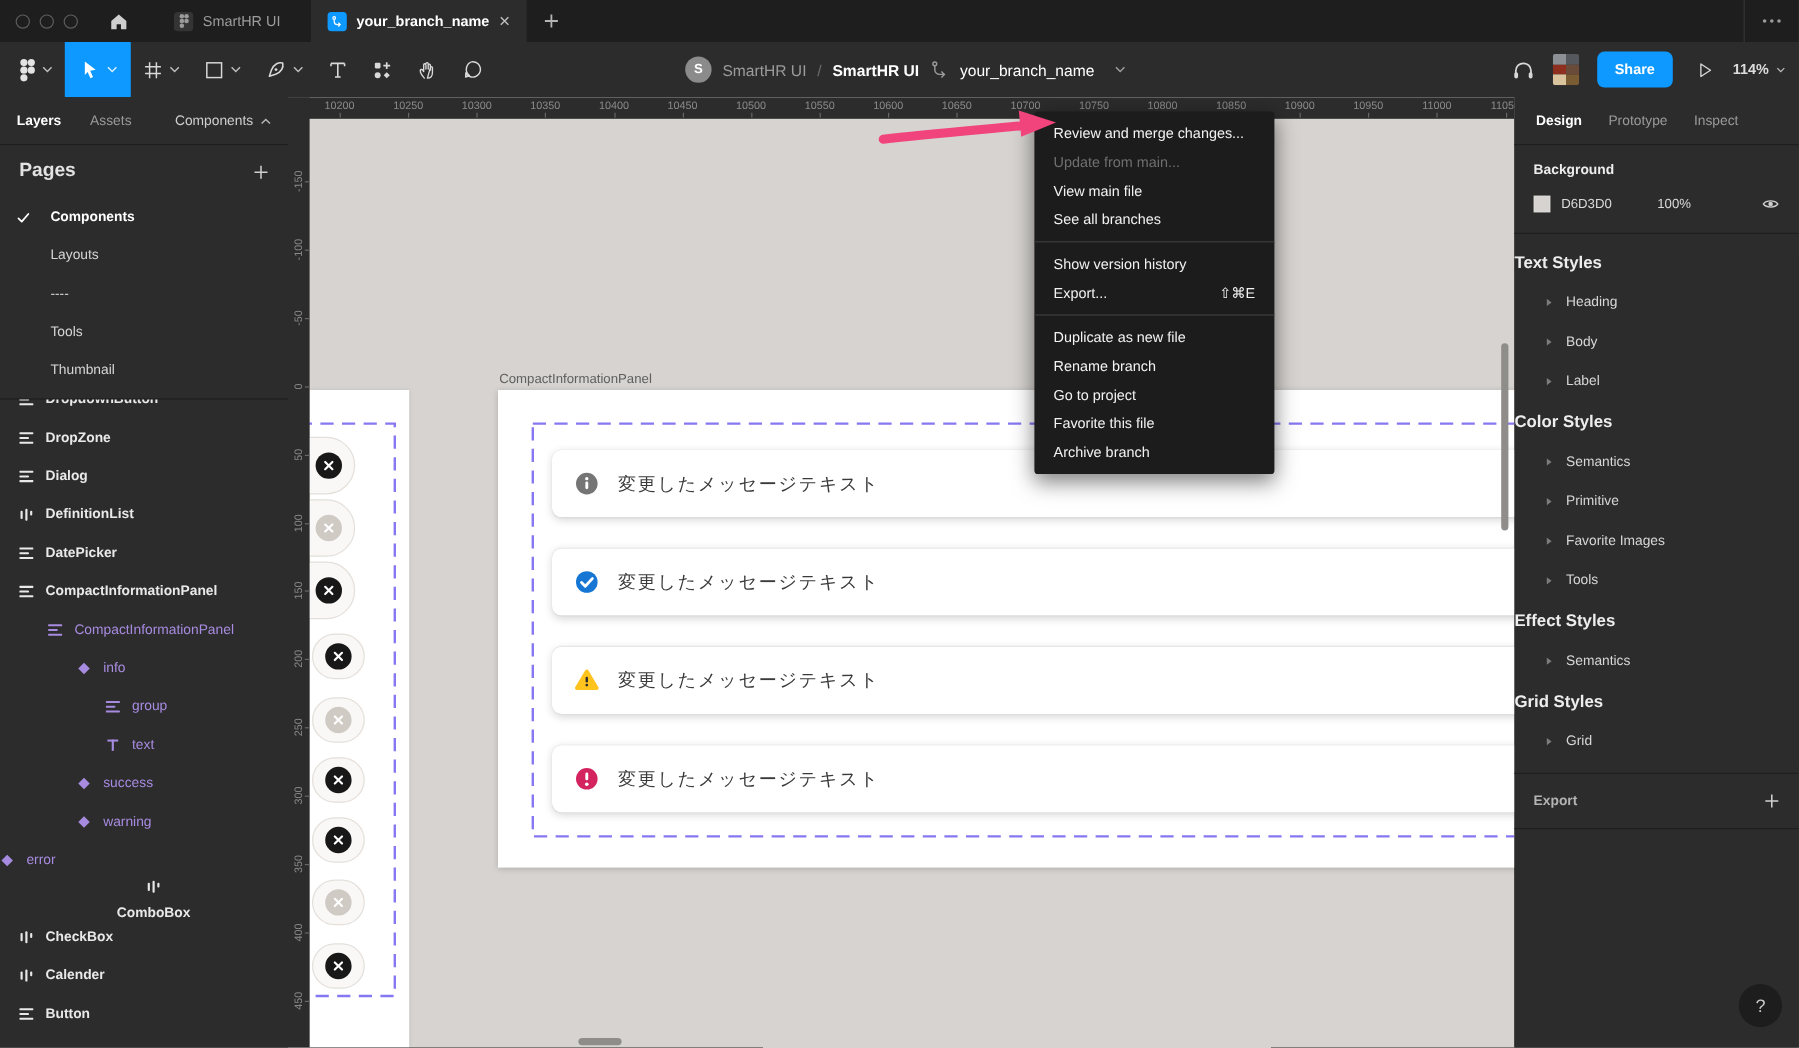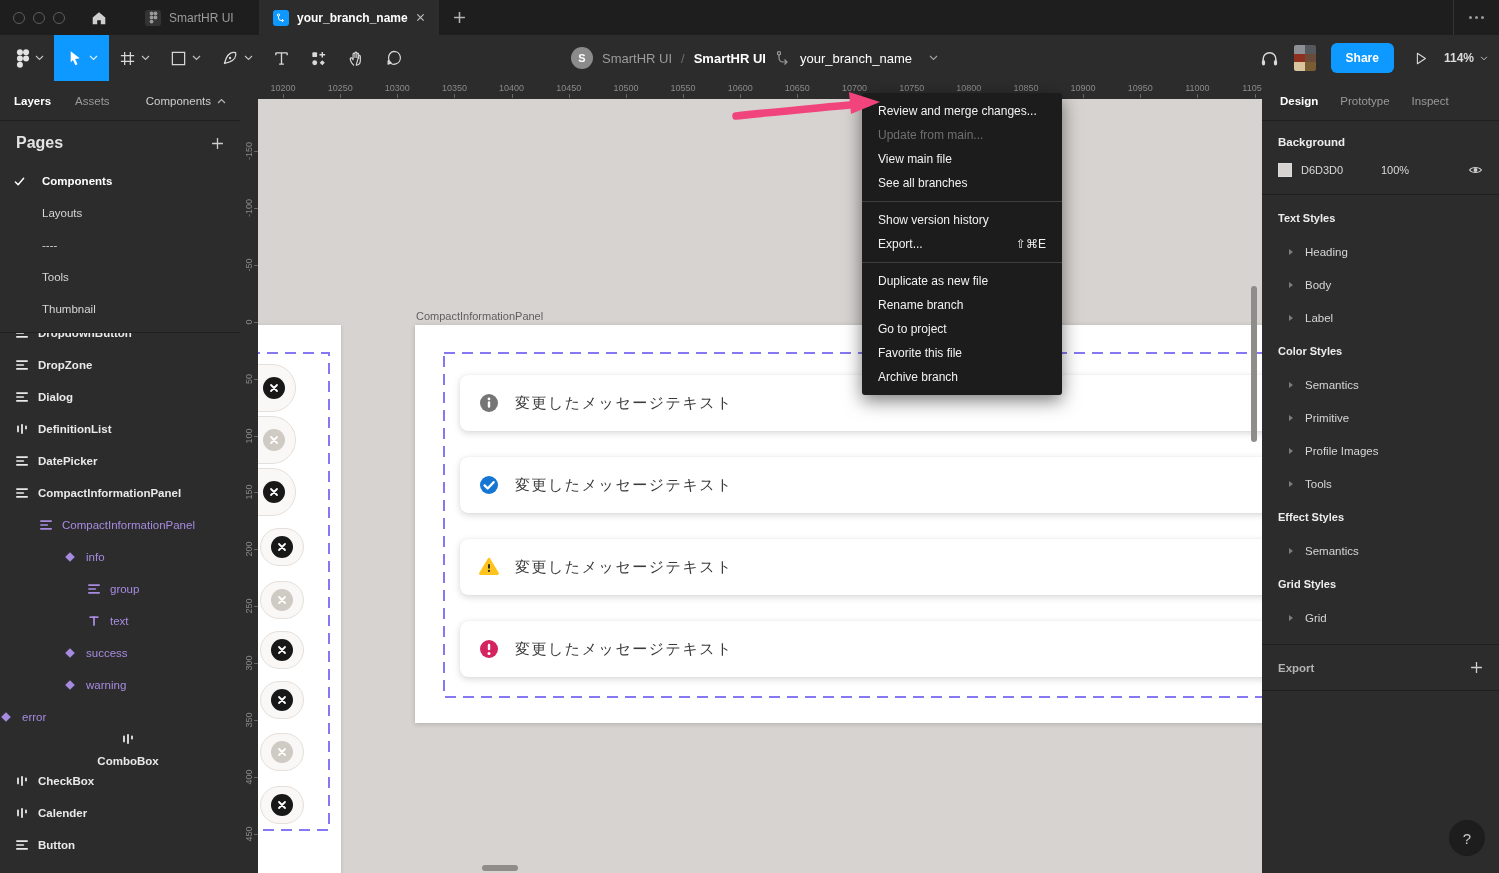--- a/index.html
+++ b/index.html
@@ -98,21 +98,21 @@
 .right .panel-tabs{gap:0;padding:0 18px}
 .right .pt-label{margin-right:22px}
 .bg-section{padding:15px 16px 17px;border-bottom:1px solid #1f1f1f}
 .bg-title{font-size:11.5px;font-weight:700;color:#ededed}
 .bg-row{display:flex;align-items:center;margin-top:15px}
 .swatch{width:14px;height:14px;border:1px solid rgba(255,255,255,.18)}
 .bg-hex{margin-left:9px;font-size:11px;color:#dadada;width:64px}
 .bg-opacity{font-size:11px;color:#dadada;margin-left:16px}
 .eye{margin-left:auto;display:flex;color:#cfcfcf}
 .style-sections{padding-top:6px}
-.rs-header{height:34px;line-height:34px;padding:0 16px;font-size:11px;font-weight:700;color:#ededed}
+.rs-header{height:34px;line-height:34px;padding:0 0;font-size:14px;font-weight:700;color:#ededed}
 .rs-item{height:33px;display:flex;align-items:center;padding-left:27px;font-size:11.5px;color:#d6d6d6}
 .tri{width:0;height:0;border-left:4px solid #7c7c7c;border-top:3.5px solid transparent;border-bottom:3.5px solid transparent;margin-right:12px}
 .export-row{border-top:1px solid #1f1f1f;border-bottom:1px solid #1f1f1f;height:47px;display:flex;align-items:center;padding:0 16px;margin-top:10px}
 .export-title{font-size:11.5px;font-weight:700;color:#b3b3b3}
 .export-plus{margin-left:auto;color:#cfcfcf;display:flex}
 .help-btn{position:absolute;right:14px;bottom:17px;width:36px;height:36px;border-radius:50%;background:#1d1d1d;display:flex;align-items:center;justify-content:center;color:#c9c9c9;font-size:15px}
 </style>
 </head>
 <body>
 
@@ -875,21 +875,21 @@
         <div class="rs-item">
           <div class="tri"></div>
           <div class="rs-item-label">Semantics</div>
         </div>
         <div class="rs-item">
           <div class="tri"></div>
           <div class="rs-item-label">Primitive</div>
         </div>
         <div class="rs-item">
           <div class="tri"></div>
-          <div class="rs-item-label">Profile Images</div>
+          <div class="rs-item-label">Favorite Images</div>
         </div>
         <div class="rs-item">
           <div class="tri"></div>
           <div class="rs-item-label">Tools</div>
         </div>
         <div class="rs-header">Effect Styles</div>
         <div class="rs-item">
           <div class="tri"></div>
           <div class="rs-item-label">Semantics</div>
         </div>

